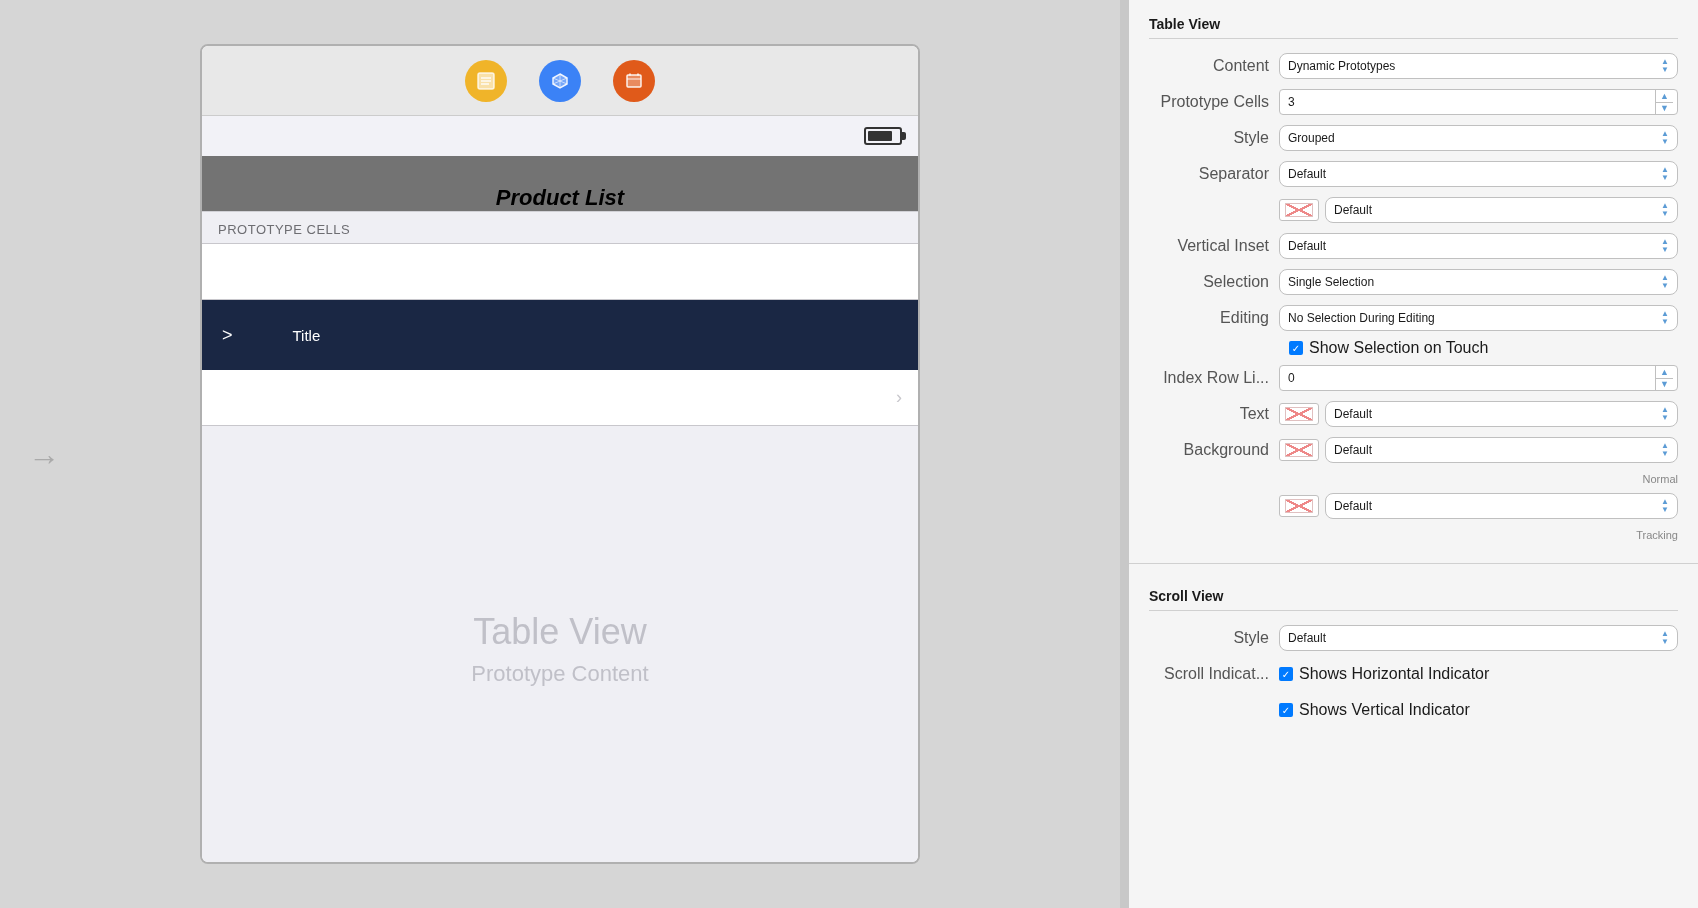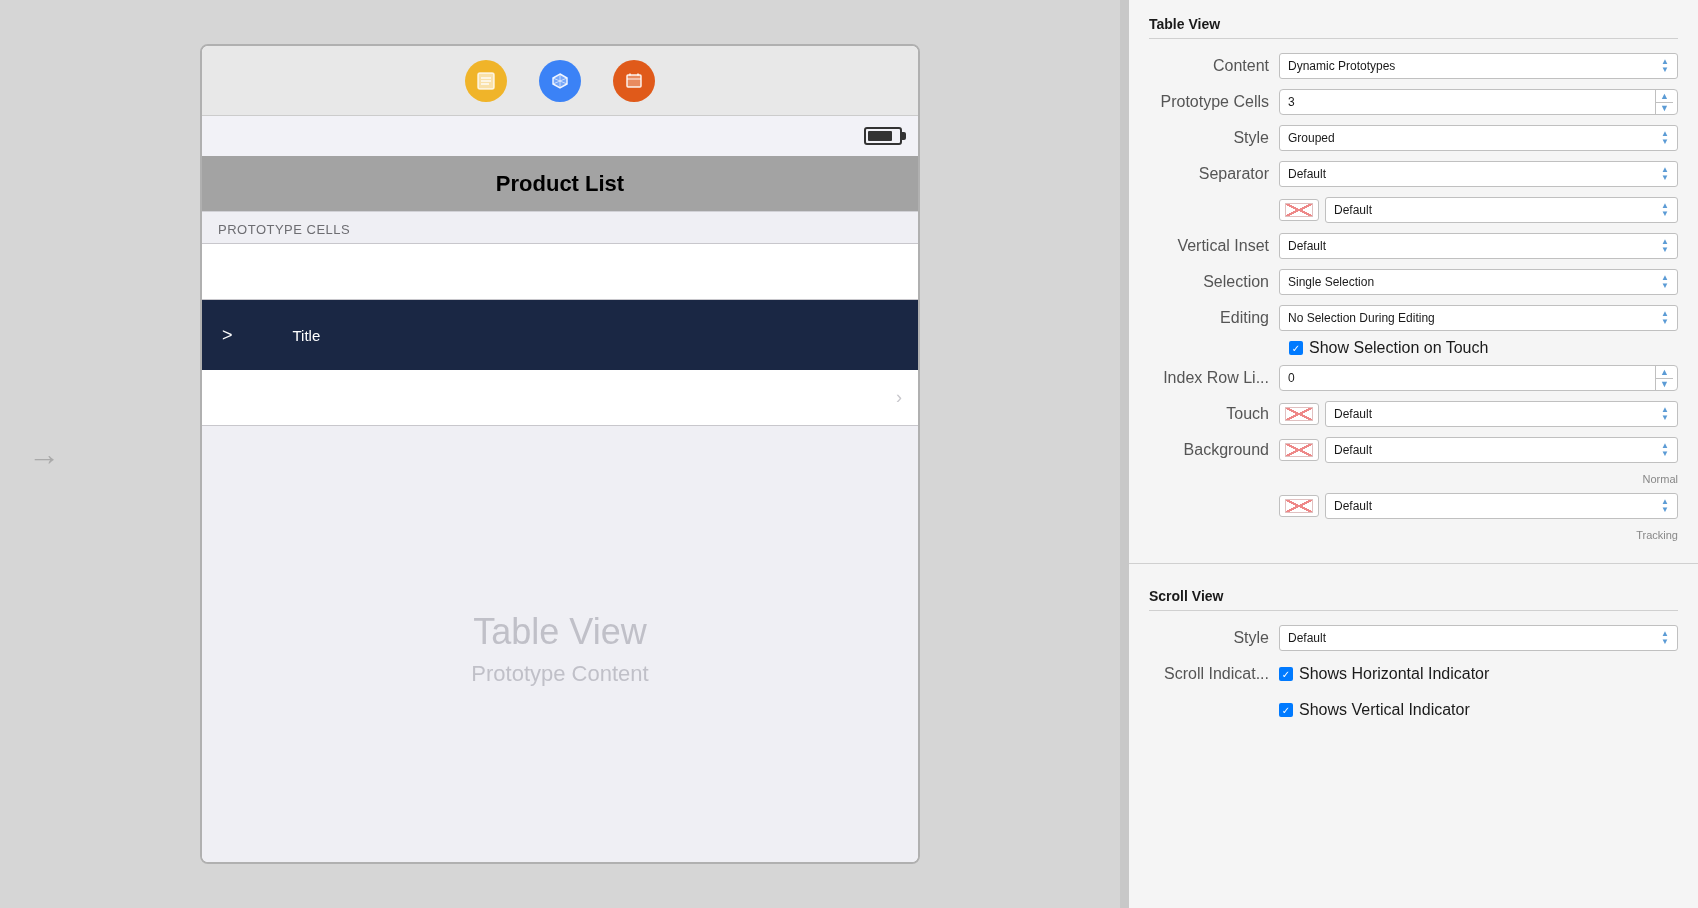--- a/index.html
+++ b/index.html
@@ -102,25 +102,26 @@
     .battery-fill {
       width: 80%;
       height: 100%;
       background: #333;
       border-radius: 1px;
     }
 
     
     .nav-bar {
       height: 56px;
-      background: #a3a3a3;
-      display: flex;
-      align-items: center;
+      background: #737373;
+      display: flex;
+      align-items: flex-end;
       justify-content: center;
       border-bottom: 1px solid #d1d1d6;
+      font-style: italic;
     }
     .nav-title {
       font-size: 22px;
       font-weight: 700;
       color: #000;
     }
 
     
     .table-section-header {
       background: #efeff4;
@@ -246,21 +247,21 @@
       display: flex;
       align-items: center;
       gap: 6px;
     }
 
     .select-control {
       flex: 1;
       height: 26px;
       background: white;
       border: 1px solid #c0c0c0;
-      border-radius: 3px;
+      border-radius: 8px;
       display: flex;
       align-items: center;
       justify-content: space-between;
       padding: 0 8px;
       font-size: 12px;
       color: #1a1a1a;
     }
 
     .select-arrows {
       display: flex;
@@ -563,21 +564,21 @@
           <span class="number-value">0</span>
           <div class="stepper">
             <div class="stepper-btn">▲</div>
             <div class="stepper-btn">▼</div>
           </div>
         </div>
       </div>
     </div>
 
     <div class="property-row">
-      <div class="property-label">Touch</div>
+      <div class="property-label">Text</div>
       <div class="property-control">
         <div class="color-swatch">
           <div class="color-swatch-inner"></div>
         </div>
         <div class="select-control">
           <span>Default</span>
           <div class="select-arrows">
             <span>▲</span>
             <span>▼</span>
           </div>

